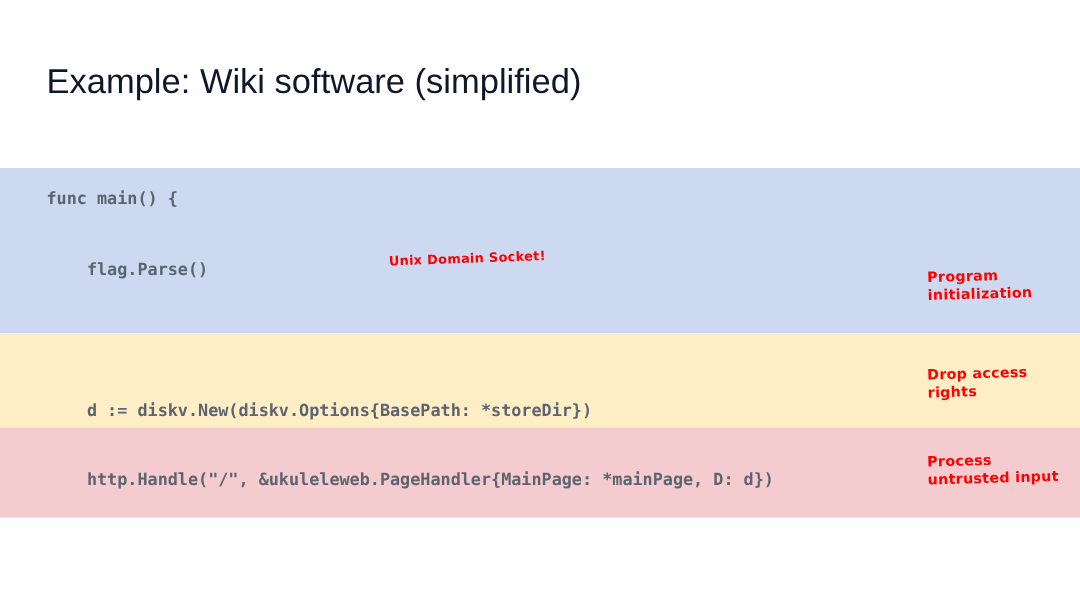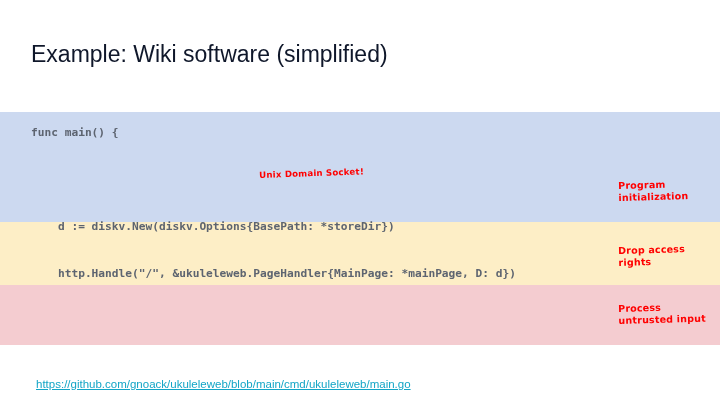--- a/index.html
+++ b/index.html
@@ -88,20 +88,21 @@
 <div id="slide">
 
   <div id="slide-title">Example: Wiki software (simplified)</div>
 
   <div class="band" id="band-init"></div>
   <div class="band" id="band-drop"></div>
   <div class="band" id="band-proc"></div>
 
   <div id="code-block">
     <div class="code-line">func main() {</div>
+    <div class="code-line">    flag.Parse()</div>
     <div class="code-line c-blank"></div>
     <div class="code-line">    d := diskv.New(diskv.Options{BasePath: *storeDir})</div>
     <div class="code-line">    http.Handle("/", &amp;ukuleleweb.PageHandler{MainPage: *mainPage, D: d})</div>
     <div class="code-line c-blank"></div>
     
     
     
     
     
     
@@ -123,15 +124,14 @@
   <div class="annot" id="annot-drop">
     <div>Drop access</div>
     <div>rights</div>
   </div>
 
   <div class="annot" id="annot-proc">
     <div>Process</div>
     <div>untrusted input</div>
   </div>
 
-  <a id="source-link" href="#">https://github.com/gnoack/ukuleleweb/blob/main/cmd/ukuleleweb/main.go</a>
 
 </div>
 
 </body></html>

